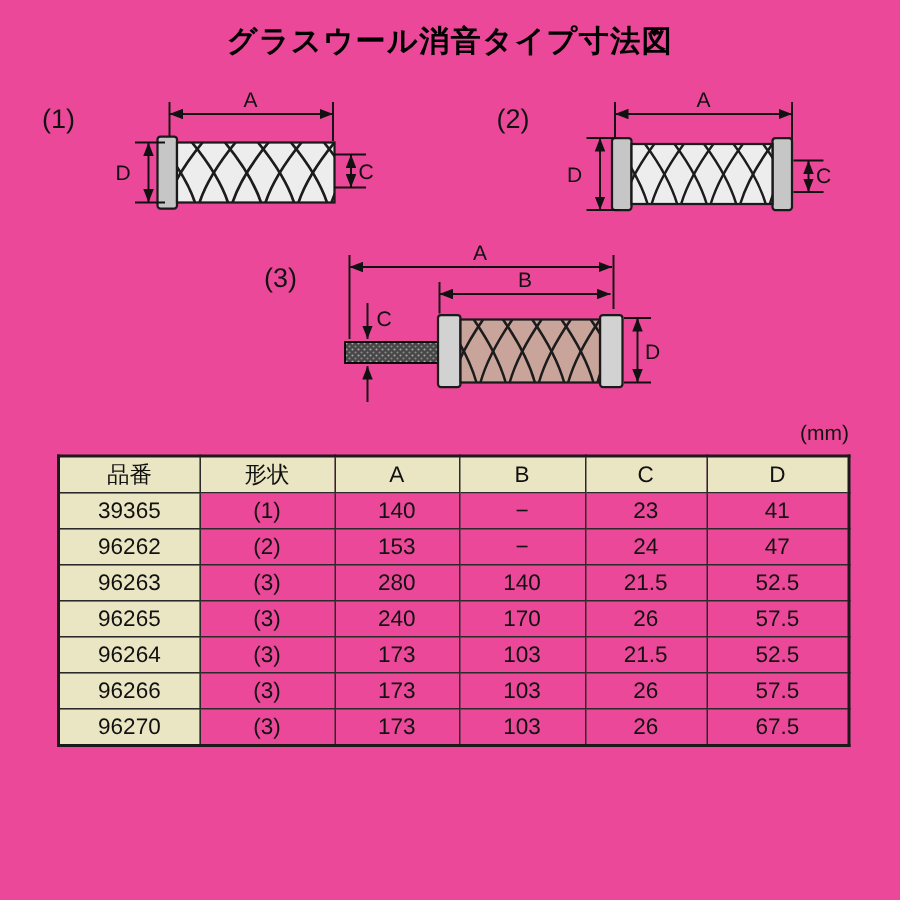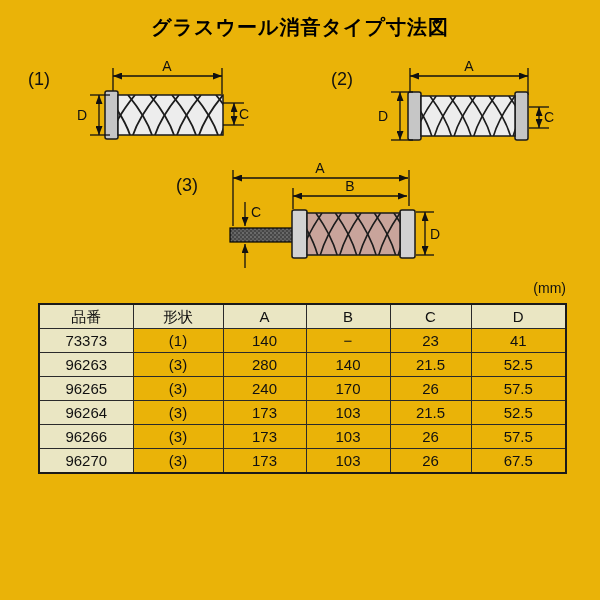--- a/index.html
+++ b/index.html
@@ -1,16 +1,16 @@
 <!DOCTYPE html>
 <html style="--beige: #eae6c3;"><head>
 <meta charset="utf-8">
 <style>
   html,body{margin:0;padding:0;background:#fff;}
-  #page{position:relative;width:600px;height:600px;background:#eab308;overflow:hidden;
+  #page{position:relative;width:600px;height:600px;background:#ec4899;overflow:hidden;
         font-family:"Liberation Sans","DejaVu Sans",sans-serif;color:#111;}
   .title{position:absolute;top:14px;left:0;width:600px;text-align:center;
          font-size:20px;font-weight:bold;letter-spacing:1px;color:#000;}
   .diagram{position:absolute;}
   #diagram-1{left:20px;top:58px;}
   #diagram-2{left:325px;top:58px;}
   #diagram-3{left:150px;top:160px;}
   .unit-note{position:absolute;top:280px;right:34px;font-size:14px;color:#111;}
   .spec-table{position:absolute;left:38px;top:303px;border-collapse:collapse;
               table-layout:fixed;width:527px;font-size:15px;}
@@ -164,28 +164,36 @@
           <th>品番</th>
           <th>形状</th>
           <th>A</th>
           <th>B</th>
           <th>C</th>
           <th>D</th>
         </tr>
     </thead>
     <tbody>
         <tr>
-          <td class="rowhead">73373</td>
+          <td class="rowhead">39365</td>
           <td>(1)</td>
           <td>140</td>
           <td>−</td>
           <td>23</td>
           <td>41</td>
         </tr>
         <tr>
+          <td class="rowhead">96262</td>
+          <td>(2)</td>
+          <td>153</td>
+          <td>−</td>
+          <td>24</td>
+          <td>47</td>
+        </tr>
+        <tr>
           <td class="rowhead">96263</td>
           <td>(3)</td>
           <td>280</td>
           <td>140</td>
           <td>21.5</td>
           <td>52.5</td>
         </tr>
         <tr>
           <td class="rowhead">96265</td>
           <td>(3)</td>

